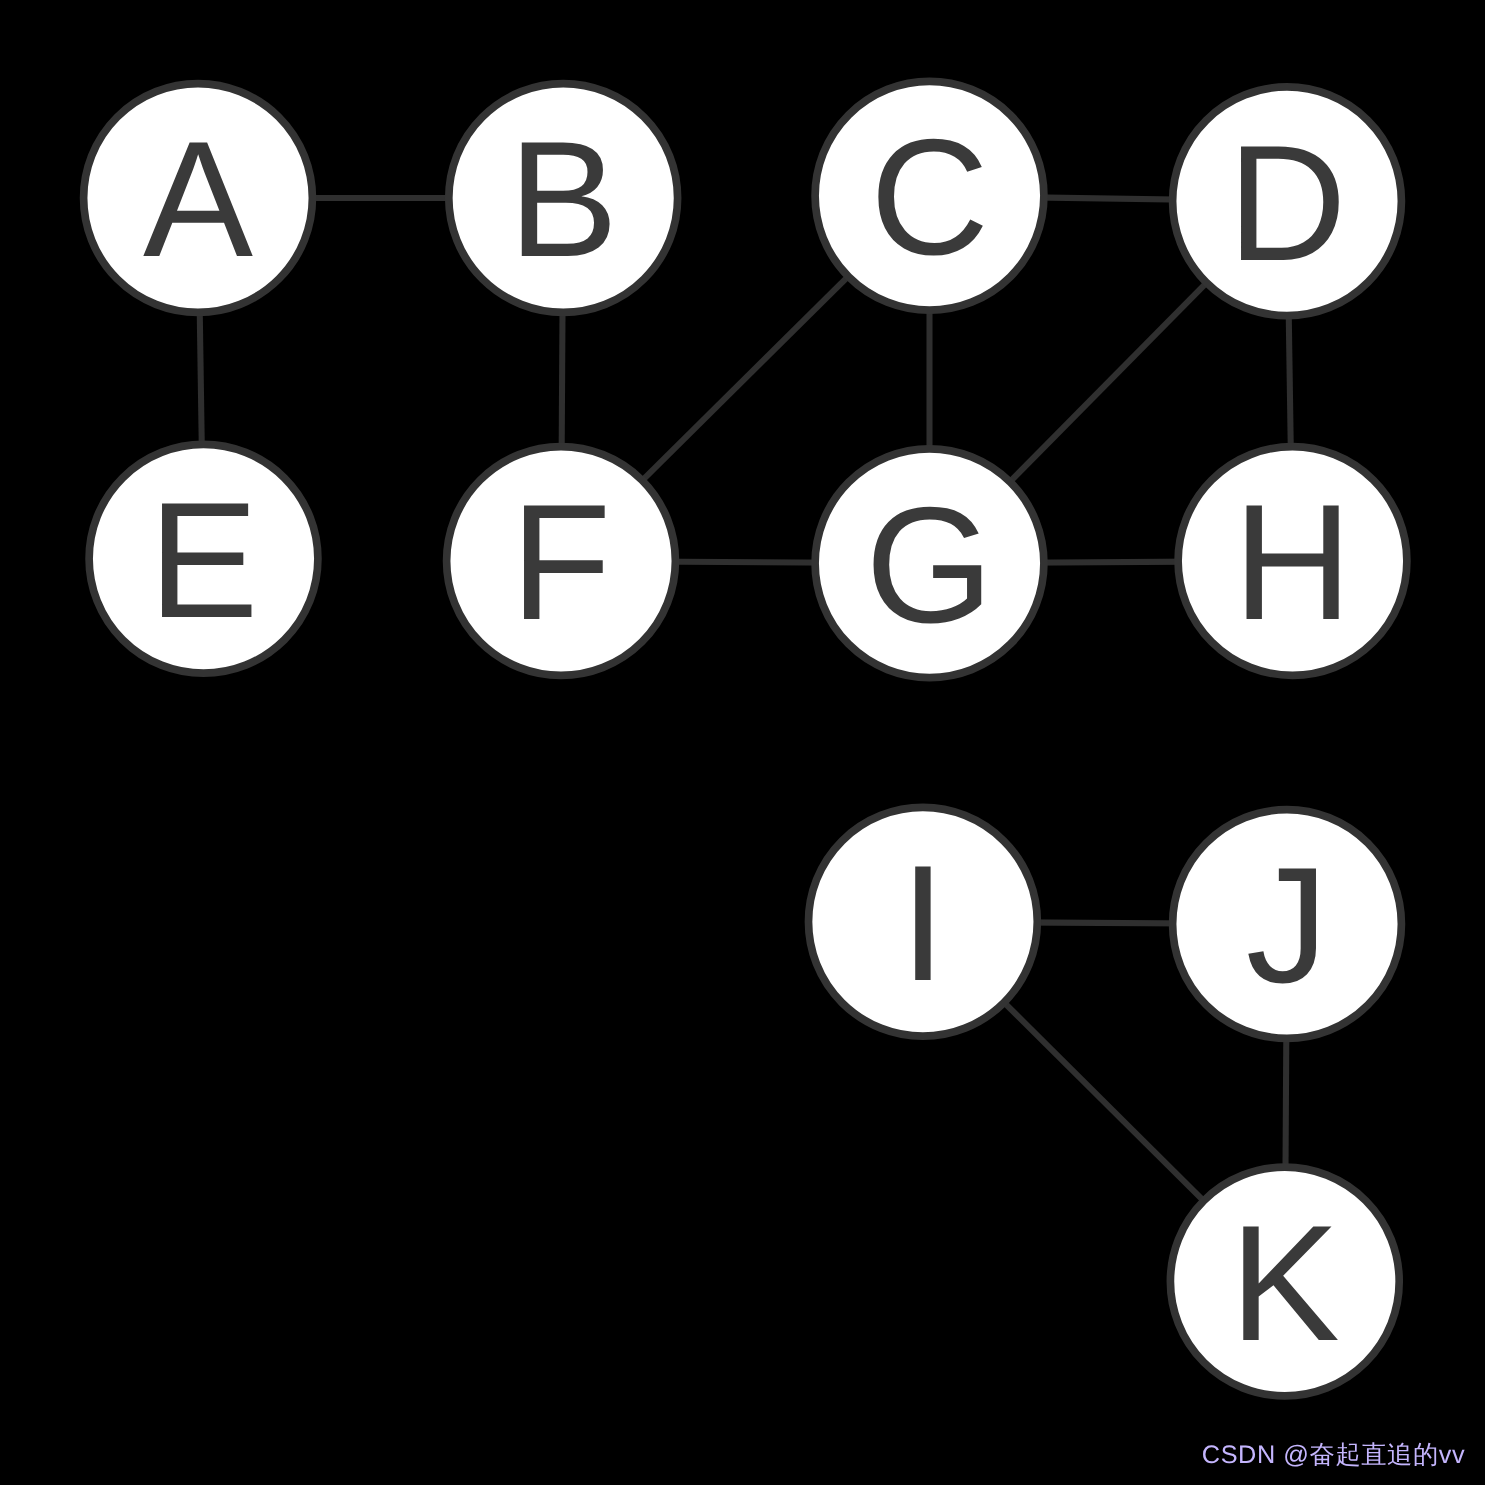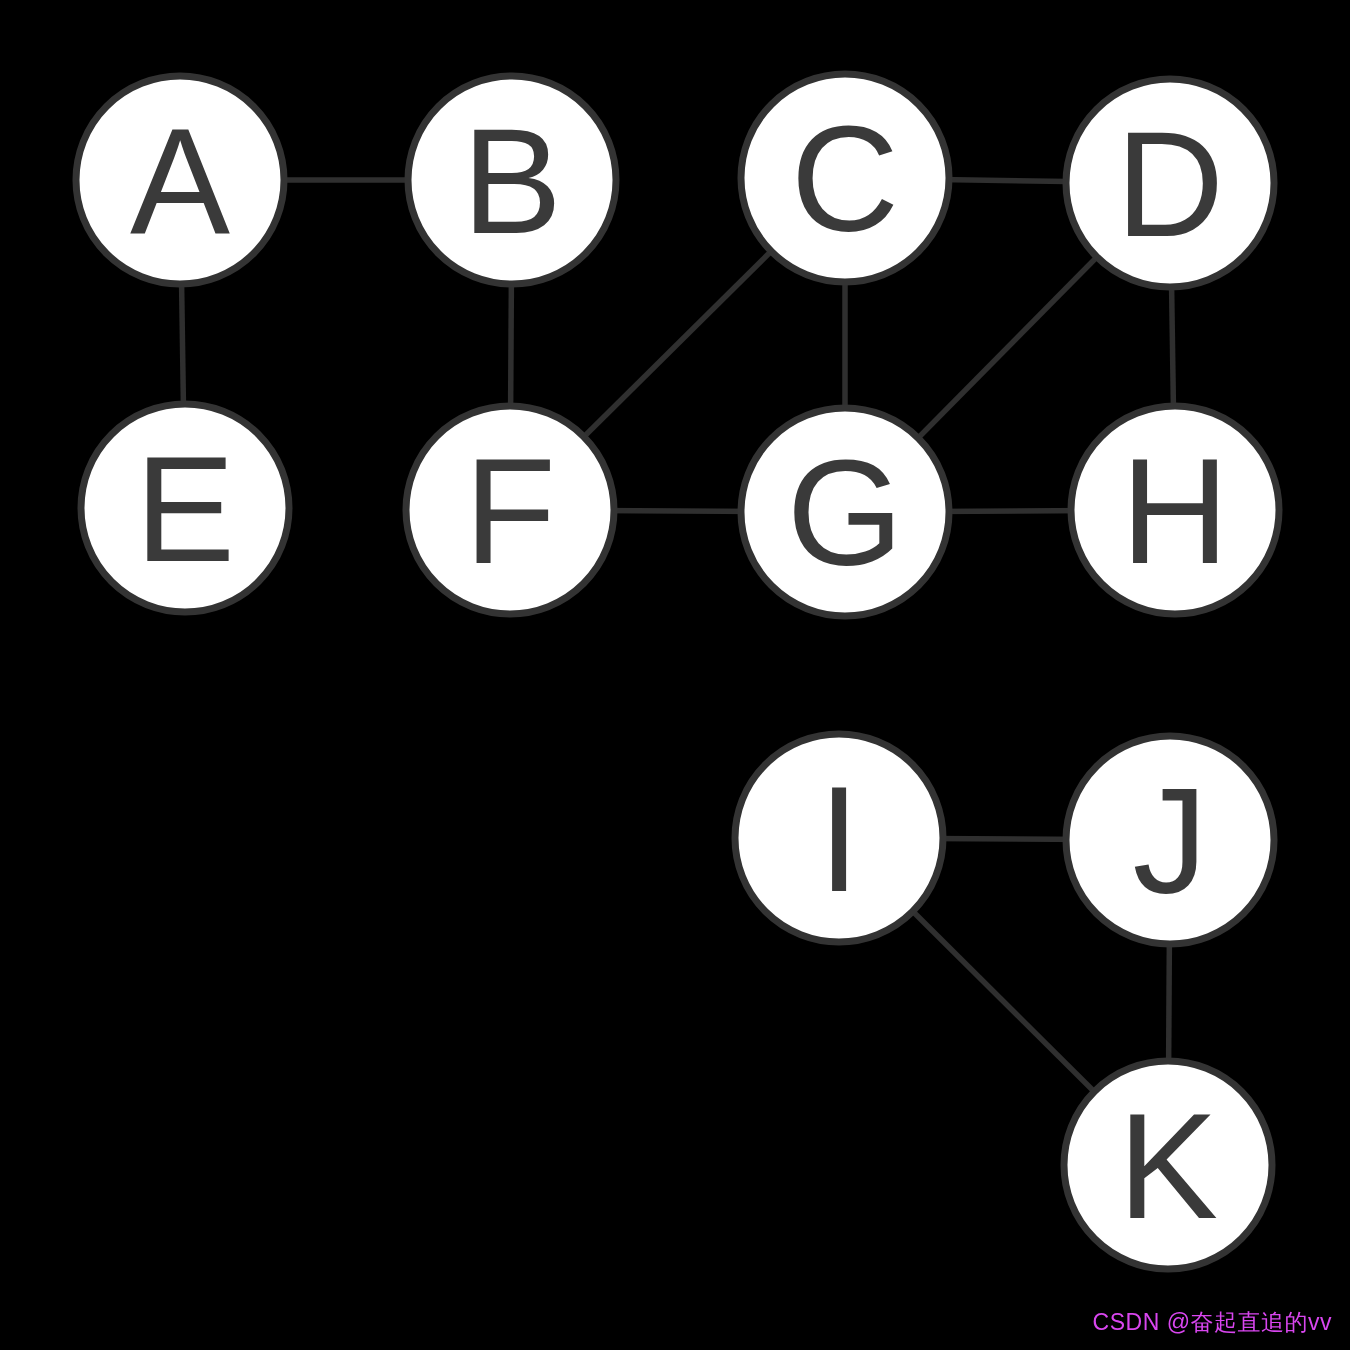--- a/index.html
+++ b/index.html
@@ -107,14 +107,14 @@
         <g>
           <circle cx="1170" cy="840" r="104" class="node-circle" fill="#ffffff" stroke="#333333"></circle>
           <text x="1170" y="893" class="node-label" fill="#3a3a3a">J</text>
         </g>
         <g>
           <circle cx="1168" cy="1165" r="104" class="node-circle" fill="#ffffff" stroke="#333333"></circle>
           <text x="1168" y="1218" class="node-label" fill="#3a3a3a">K</text>
         </g>
       </g>
   </svg>
-  <div class="watermark" style="color: #d946ef;">CSDN @奋起直追的vv</div>
+  <div class="watermark" style="color: #c4b5fd;">CSDN @奋起直追的vv</div>
 </div>
 
 </body></html>

